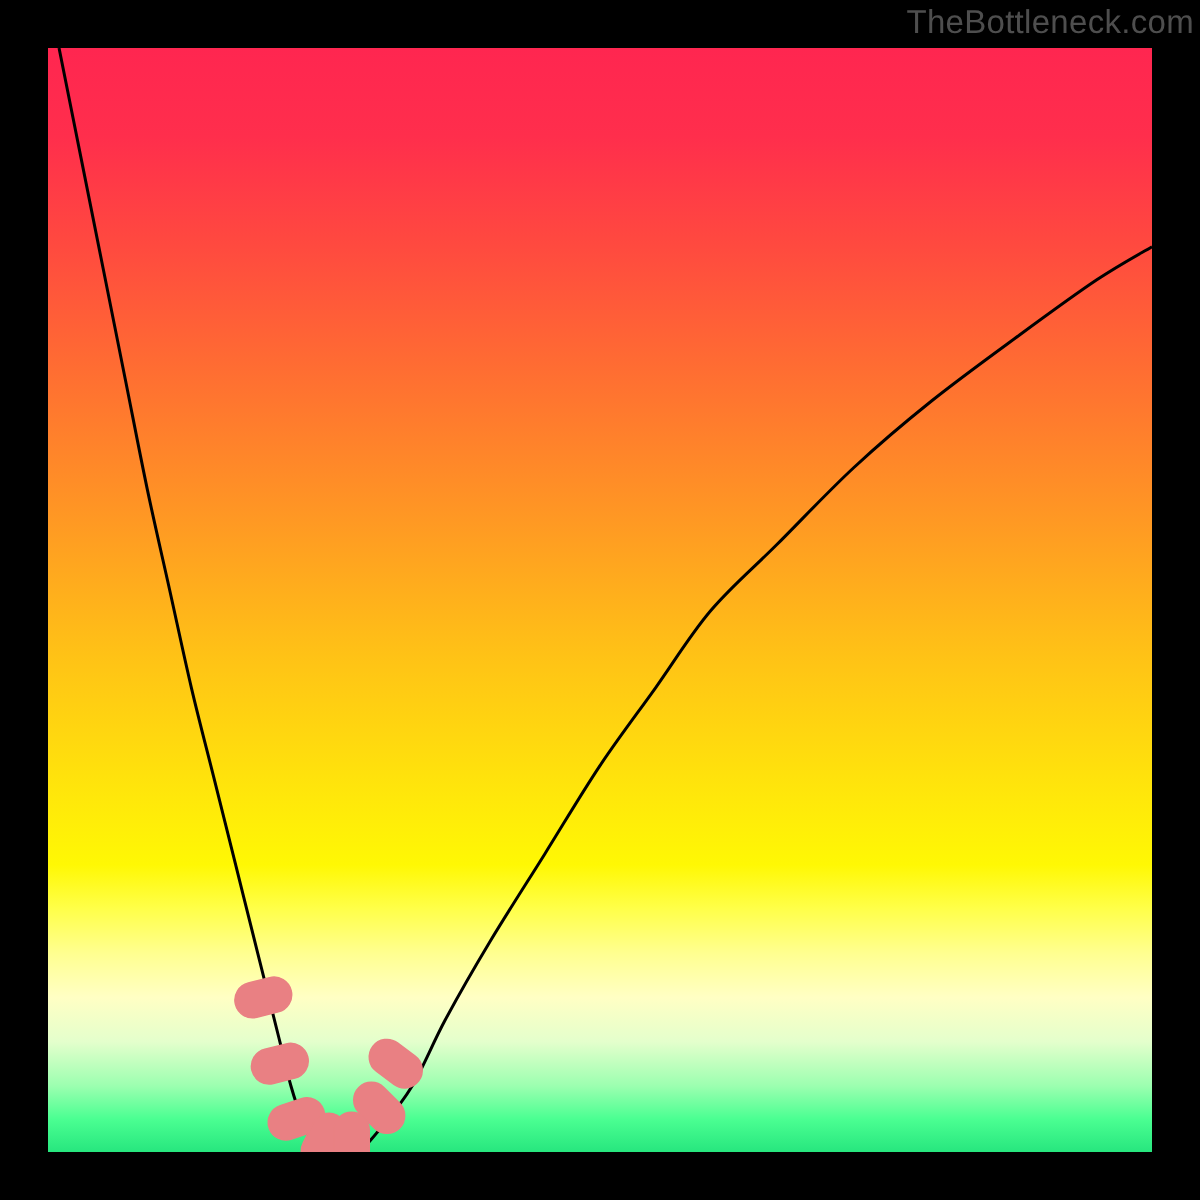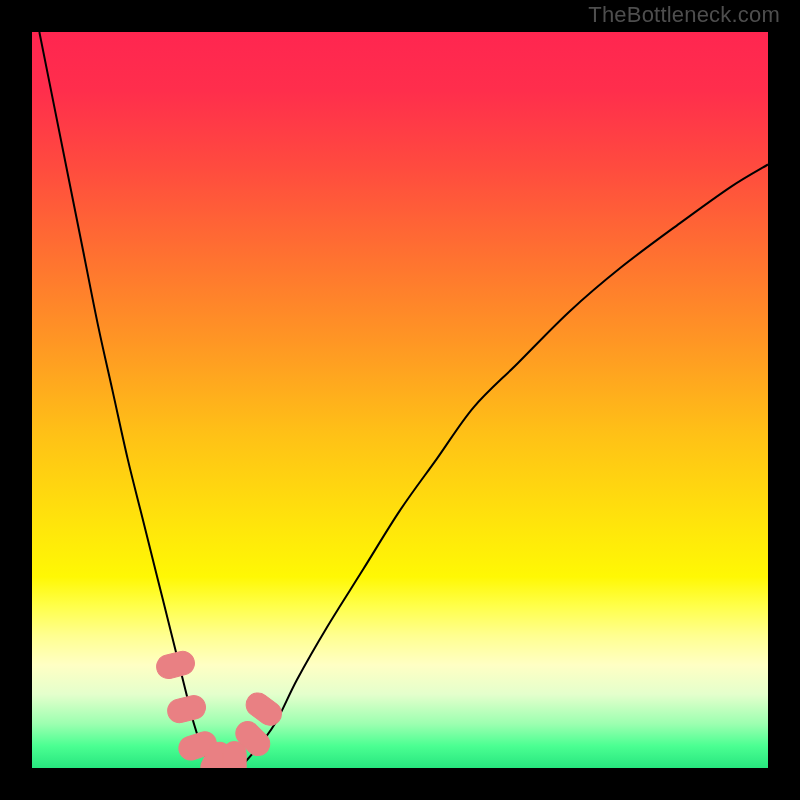--- a/index.html
+++ b/index.html
@@ -13,21 +13,21 @@
   }
   .frame {
     position: relative;
     width: 800px;
     height: 800px;
     background: #000;
   }
   .watermark {
     position: absolute;
     top: 2px;
-    right: 20px;
+    right: 4px;
     color: #4e4e4e;
     font-size: 22px;
     font-weight: 500;
     letter-spacing: 0.2px;
     z-index: 10;
   }
   .plot {
     position: absolute;
     left: 32px;
     top: 32px;

